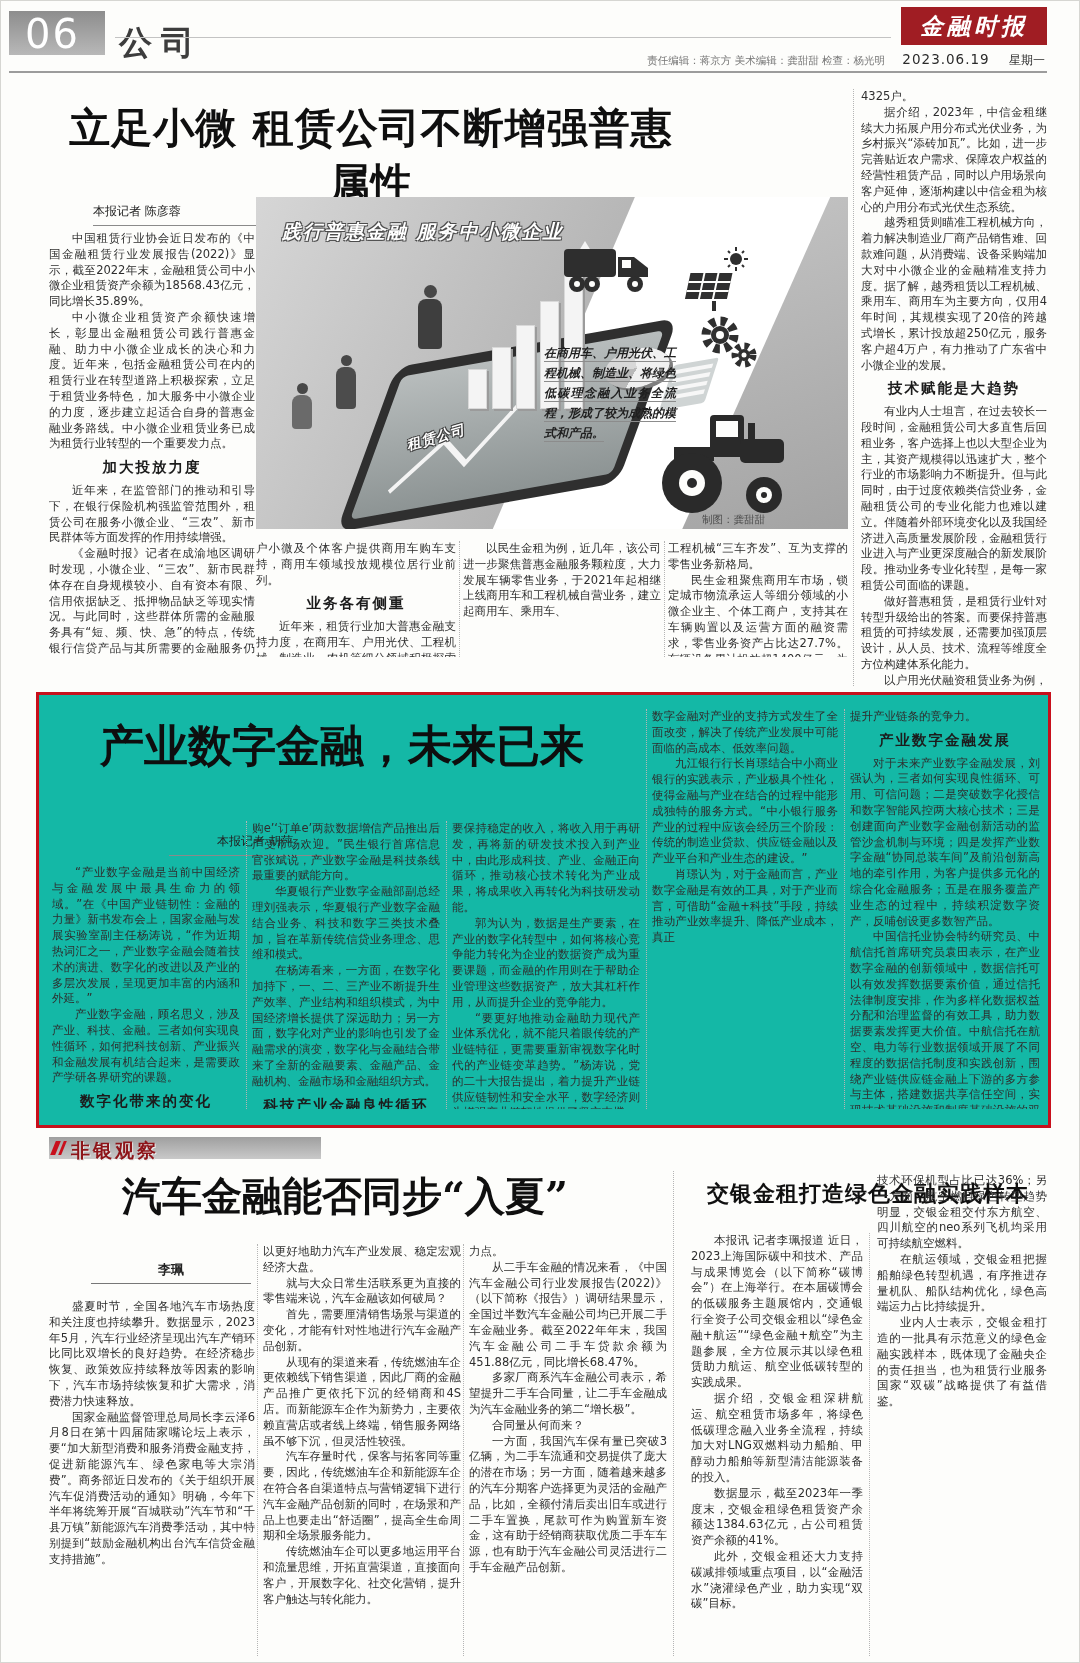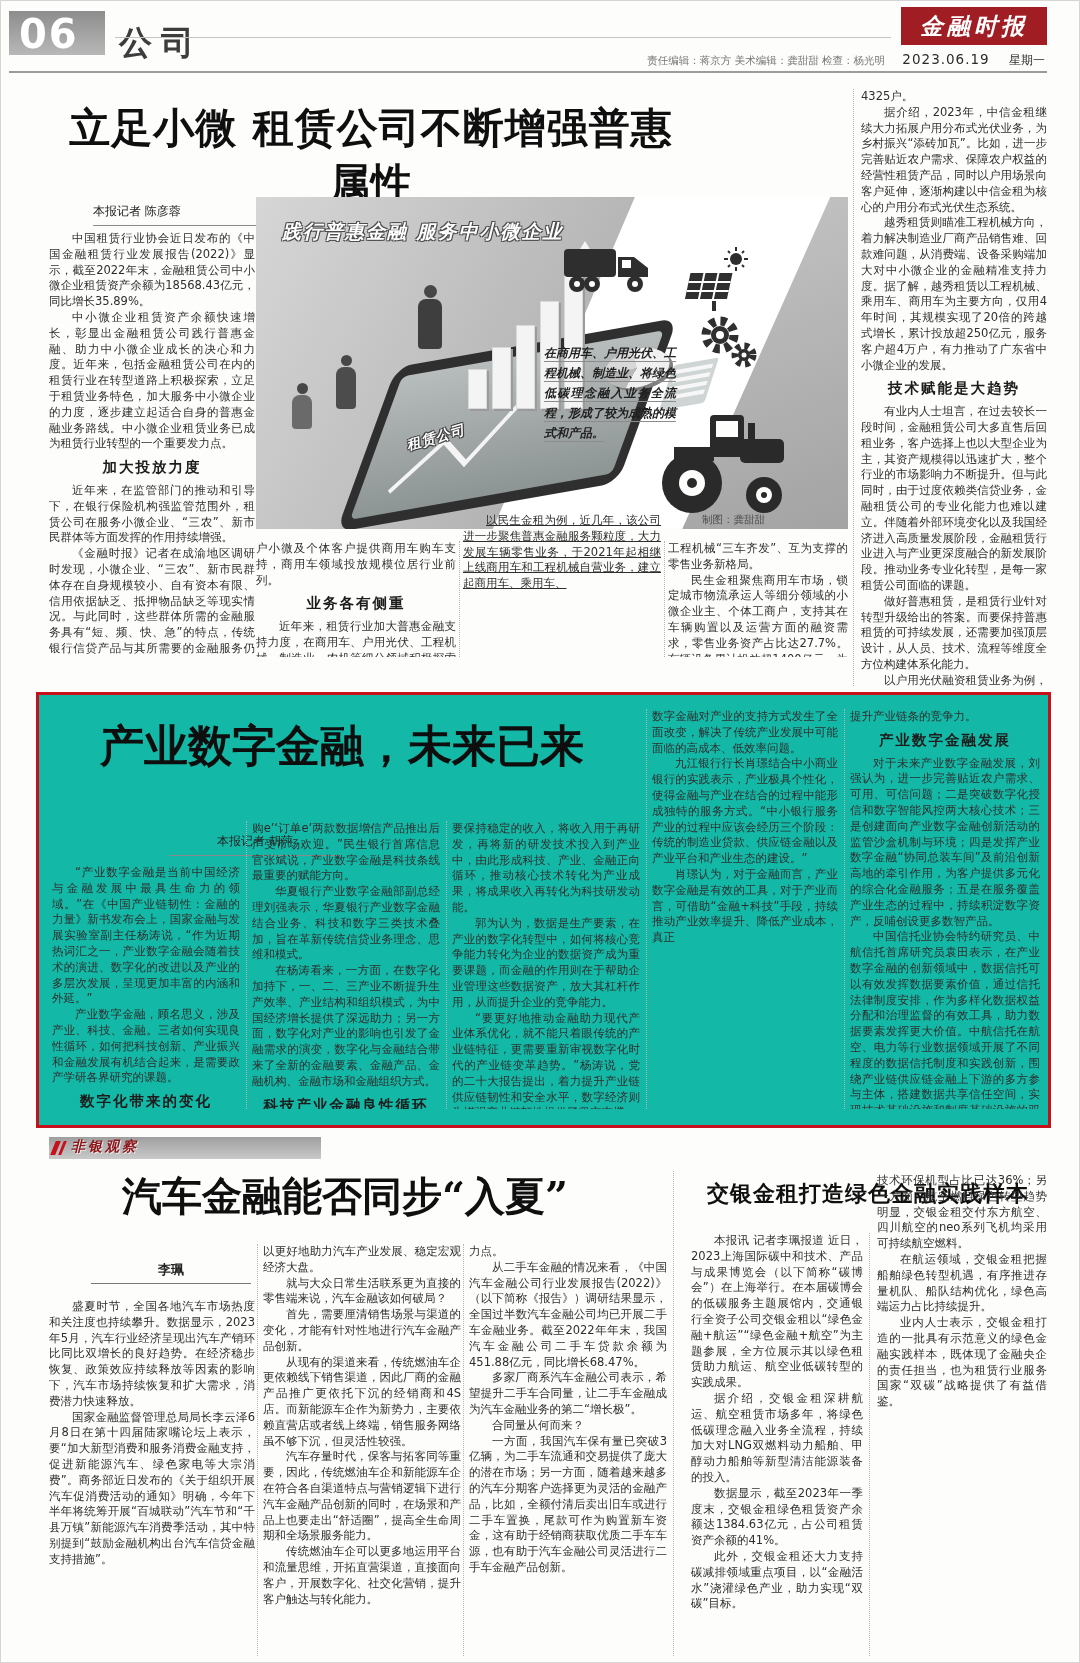--- a/index.html
+++ b/index.html
@@ -2,21 +2,21 @@
 <html><head>
 <meta charset="utf-8">
 <style>
   html,body{margin:0;padding:0;background:#e9e9e6;}
   .page{position:relative;width:1080px;height:1663px;background:#fdfdfb;overflow:hidden;
         border:1px solid #d6d6d2;box-sizing:border-box;
         font-family:"DejaVu Sans",sans-serif;color:#2d2d2d;}
   .abs{position:absolute;}
   
   .pgnum{left:8px;top:10px;width:96px;height:44px;background:linear-gradient(180deg,#8d8d8d,#b8b8b8);
-         color:#fff;font-size:40px;font-weight:700;line-height:46px;padding-left:10px;box-sizing:border-box;letter-spacing:2px;}
+         color:#fff;font-size:40px;font-weight:400;line-height:46px;padding-left:16px;box-sizing:border-box;letter-spacing:2px;}
   .section{left:118px;top:20px;font-size:33px;color:#3d3d3d;letter-spacing:9px;font-weight:600;}
   .hline1{left:114px;top:36px;width:776px;height:1px;background:#c3c3c3;}
   .masthead{left:900px;top:6px;width:146px;height:38px;background:#a01d23;color:#fff;text-align:center;
             line-height:38px;font-size:23px;font-weight:900;font-style:italic;letter-spacing:4px;
             font-family:"DejaVu Serif",serif;}
   .editors{right:34px;top:50px;font-size:10.5px;color:#767676;white-space:nowrap;}
   .editors .date{font-size:13.5px;color:#2b2b2b;margin-left:14px;letter-spacing:1px;}
   .editors .weekday{font-size:12px;color:#2b2b2b;margin-left:16px;}
   .hline2{left:8px;top:70px;width:1038px;height:2px;background:#9c9c9c;}
   
@@ -64,21 +64,21 @@
   .icon{position:absolute;}
   
   .featurebox{left:35px;top:691px;width:1009px;height:430px;border:3px solid #c8101c;background:#14b8a6;}
   .headline2{position:absolute;left:20px;top:22px;width:566px;text-align:center;font-size:44px;font-weight:900;
              color:#0e0e0e;font-family:"DejaVu Serif",serif;}
   .a2-byline{position:absolute;left:130px;top:138px;width:172px;text-align:center;}
   
   .tagbar{left:48px;top:1136px;width:272px;height:22px;background:linear-gradient(180deg,#9f9f9f,#c9c9c9);}
   .tagbar .tag-accent{position:absolute;left:4px;top:4px;width:5px;height:14px;background:#c8101c;transform:skewX(-22deg);}
   .tagbar .tag-accent2{position:absolute;left:12px;top:4px;width:3px;height:14px;background:#c8101c;transform:skewX(-22deg);}
-  .tagbar .tag-text{position:absolute;left:22px;top:1px;font-size:14px;font-weight:900;font-style:italic;color:#8d1418;
+  .tagbar .tag-text{position:absolute;left:22px;top:1px;font-size:19px;font-weight:900;color:#8d1418;
             letter-spacing:3px;text-shadow:1px 1px 0 #e8e8e8;}
   .headline3{left:48px;top:1168px;width:592px;text-align:center;font-size:40px;font-weight:900;color:#0f0f0f;
              font-family:"DejaVu Serif",serif;}
   .a3-author{left:90px;top:1260px;width:160px;text-align:center;font-size:13px;font-weight:700;color:#222;
              border-bottom:1px solid #777;padding-bottom:4px;}
   .headline4{left:688px;top:1178px;width:358px;text-align:center;font-size:22px;font-weight:900;color:#101010;
              font-family:"DejaVu Serif",serif;letter-spacing:1px;}
 </style>
 </head>
 <body>
@@ -208,21 +208,21 @@
     </svg>
 
     <div class="illo-credit">制图：龚甜甜</div>
   </div>
 
   <div class="col" style="left:255px;top:540px;width:200px;height:116px;">
       <p class="para cont">户小微及个体客户提供商用车购车支持，商用车领域投放规模位居行业前列。</p>
       <div class="subhead">业务各有侧重</div>
       <p class="para">近年来，租赁行业加大普惠金融支持力度，在商用车、户用光伏、工程机械、制造业、农机等细分领域积极探索尝试，形成了各有侧重的零售模式。</p>
     </div>
-  <div class="col" style="left:462px;top:512px;width:198px;height:116px;text-decoration:underline;">
+  <div class="col" style="left:462px;top:540px;width:198px;height:116px;">
       <p class="para">以民生金租为例，近几年，该公司进一步聚焦普惠金融服务颗粒度，大力发展车辆零售业务，于2021年起相继上线商用车和工程机械自营业务，建立起商用车、乘用车、</p>
     </div>
   <div class="col" style="left:667px;top:540px;width:180px;height:116px;">
       <p class="para cont">工程机械“三车齐发”、互为支撑的零售业务新格局。</p>
       <p class="para">民生金租聚焦商用车市场，锁定城市物流承运人等细分领域的小微企业主、个体工商户，支持其在车辆购置以及运营方面的融资需求，零售业务资产占比达27.7%。车辆设备累计投放超1400亿元，为69万余户中小微及零售客户提供融资租赁支持。</p>
     </div>
   <div class="col" style="left:860px;top:88px;width:186px;height:597px;">
       <p class="para cont">4325户。</p>
       <p class="para">据介绍，2023年，中信金租继续大力拓展户用分布式光伏业务，为乡村振兴“添砖加瓦”。比如，进一步完善贴近农户需求、保障农户权益的经营性租赁产品，同时以户用场景向客户延伸，逐渐构建以中信金租为核心的户用分布式光伏生态系统。</p>
       <p class="para">越秀租赁则瞄准工程机械方向，着力解决制造业厂商产品销售难、回款难问题，从消费端、设备采购端加大对中小微企业的金融精准支持力度。据了解，越秀租赁以工程机械、乘用车、商用车为主要方向，仅用4年时间，其规模实现了20倍的跨越式增长，累计投放超250亿元，服务客户超4万户，有力推动了广东省中小微企业的发展。</p>
@@ -256,21 +256,21 @@
         <p class="para">“要更好地推动金融助力现代产业体系优化，就不能只着眼传统的产业链特征，更需要重新审视数字化时代的产业链变革趋势。”杨涛说，党的二十大报告提出，着力提升产业链供应链韧性和安全水平，数字经济则为增强产业链韧性提供了坚实支撑。</p>
       </div>
     <div class="col" style="left:613px;top:14px;width:186px;height:400px;">
         <p class="para cont">数字金融对产业的支持方式发生了全面改变，解决了传统产业发展中可能面临的高成本、低效率问题。</p>
         <p class="para">九江银行行长肖璟结合中小商业银行的实践表示，产业极具个性化，使得金融与产业在结合的过程中能形成独特的服务方式。“中小银行服务产业的过程中应该会经历三个阶段：传统的制造业贷款、供应链金融以及产业平台和产业生态的建设。”</p>
         <p class="para">肖璟认为，对于金融而言，产业数字金融是有效的工具，对于产业而言，可借助“金融+科技”手段，持续推动产业效率提升、降低产业成本，真正</p>
       </div>
     <div class="col" style="left:811px;top:14px;width:190px;height:400px;">
         <p class="para cont">提升产业链条的竞争力。</p>
         <div class="subhead">产业数字金融发展</div>
-        <p class="para">对于未来产业数字金融发展，刘强认为，进一步完善贴近农户需求、可用、可信问题；二是突破数字化授信和数字智能风控两大核心技术；三是创建面向产业数字金融创新活动的监管沙盒机制与环境；四是发挥产业数字金融“协同总装车间”及前沿创新高地的牵引作用，为客户提供多元化的综合化金融服务；五是在服务覆盖产业生态的过程中，持续积淀数字资产，反哺创设更多数智产品。</p>
+        <p class="para">对于未来产业数字金融发展，刘强认为，三者如何实现良性循环、可用、可信问题；二是突破数字化授信和数字智能风控两大核心技术；三是创建面向产业数字金融创新活动的监管沙盒机制与环境；四是发挥产业数字金融“协同总装车间”及前沿创新高地的牵引作用，为客户提供多元化的综合化金融服务；五是在服务覆盖产业生态的过程中，持续积淀数字资产，反哺创设更多数智产品。</p>
         <p class="para">中国信托业协会特约研究员、中航信托首席研究员袁田表示，在产业数字金融的创新领域中，数据信托可以有效发挥数据要素价值，通过信托法律制度安排，作为多样化数据权益分配和治理监督的有效工具，助力数据要素发挥更大价值。中航信托在航空、电力等行业数据领域开展了不同程度的数据信托制度和实践创新，围绕产业链供应链金融上下游的多方参与主体，搭建数据共享信任空间，实现技术基础设施和制度基础设施的双重架构，助力产业链数智化转型。</p>
       </div>
     <div class="vsep" style="left:207px;top:126px;height:288px;"></div>
     <div class="vsep" style="left:407px;top:126px;height:288px;"></div>
     <div class="vsep" style="left:607px;top:14px;height:400px;"></div>
     <div class="vsep" style="left:805px;top:14px;height:400px;"></div>
   </div>
 
   <div class="abs tagbar">
     <div class="tag-accent"></div>

